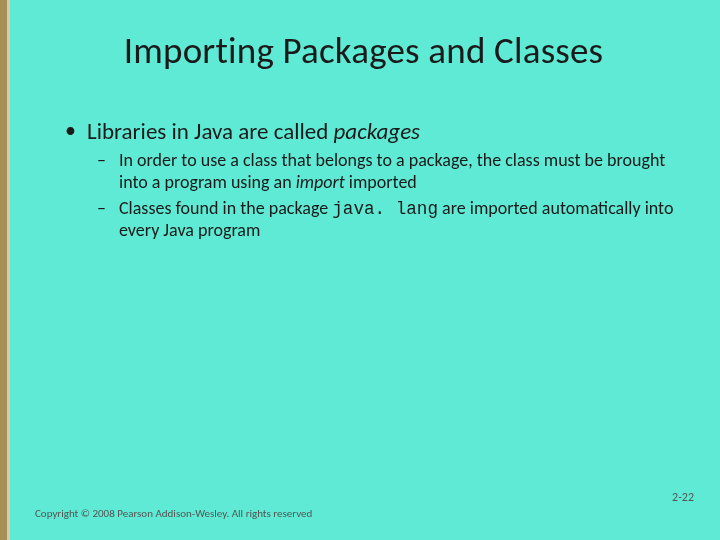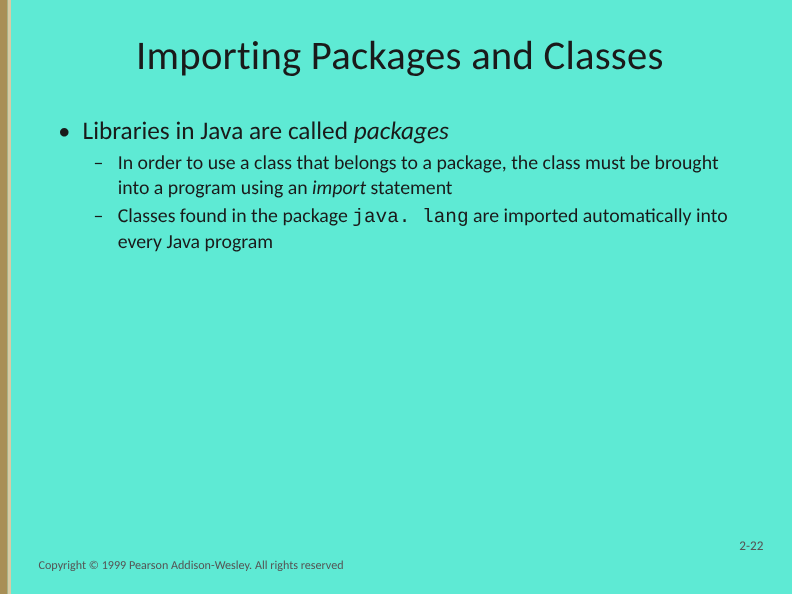--- a/index.html
+++ b/index.html
@@ -32,21 +32,21 @@
     letter-spacing: 0.2px;
     font-family: Calibri, "Segoe UI", Arial, sans-serif;
   }
   .body {
     padding: 18px 30px 0 38px;
     color: #1a1a1a;
   }
   ul.lvl1 {
     list-style: none;
     padding: 0;
-    margin: 4px;
+    margin: 16px;
   }
   ul.lvl1 > li {
     position: relative;
     padding-left: 26px;
     font-size: 23px;
     line-height: 1.25;
     margin-bottom: 6px;
   }
   ul.lvl1 > li::before {
     content: "•";
@@ -109,25 +109,25 @@
   <div class="inner-accent"></div>
 
   <h1 class="title">Importing Packages and Classes</h1>
 
   <div class="body">
     <ul class="lvl1">
       <li>
         <span>Libraries in Java are called </span><span class="italic">packages</span>
         <ul class="lvl2">
           <li>
-            <span>In order to use a class that belongs to a package,  the class must be brought into a program using an </span><span class="italic">import</span><span> statement</span>
+            <span>In order to use a class that belongs to a package,  the class must be brought into a program using an </span><span class="italic">import</span><span> imported</span>
           </li>
           <li>
             <span>Classes found in the package </span><span class="mono">java. lang</span><span> are imported automatically into every Java program</span>
           </li>
         </ul>
       </li>
     </ul>
   </div>
 
-  <div class="footer">Copyright © 1999 Pearson Addison-Wesley. All rights reserved</div>
+  <div class="footer">Copyright © 2008 Pearson Addison-Wesley. All rights reserved</div>
   <div class="pagenum">2-22</div>
 </div>
 
 </body></html>

